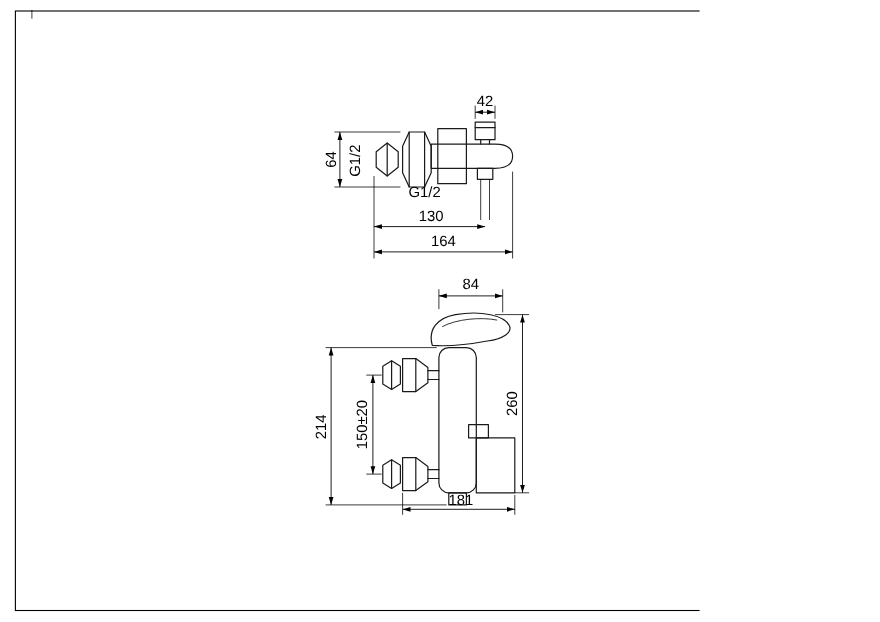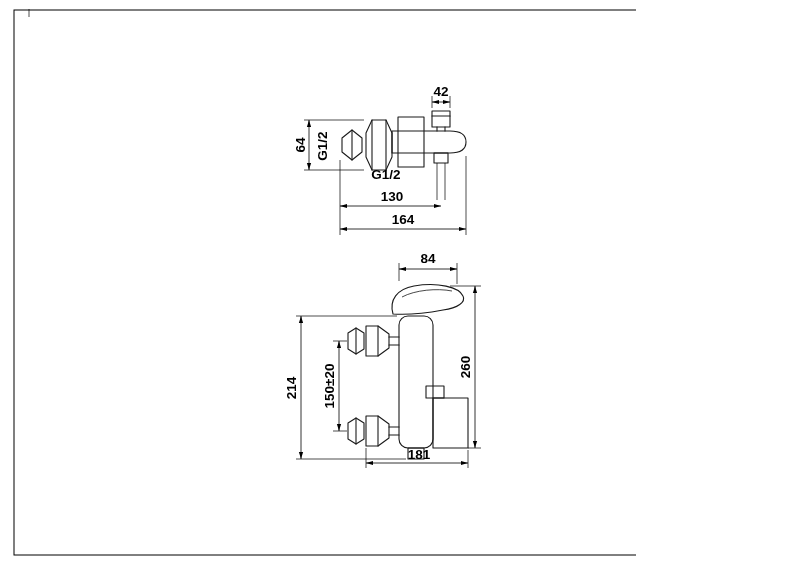--- a/index.html
+++ b/index.html
@@ -2,21 +2,20 @@
 <html><head>
 <meta charset="utf-8">
 <style>
   html,body{margin:0;padding:0;background:#ffffff;}
   #stage{
     position:relative;
     width:636px;height:565px;
     background:#ffffff;
     font-family:"Liberation Sans", sans-serif;
     overflow:hidden;
-    font-weight:bold;
   }
   svg{display:block}
   .draw{stroke:#1a1a1a;stroke-width:1.1;fill:none;stroke-linejoin:round;stroke-linecap:round;}
   .thin{stroke:#1a1a1a;stroke-width:0.8;fill:none;}
   .ext{stroke:#000000;stroke-width:0.7;fill:none;}
   .dim{stroke:#000000;stroke-width:0.8;fill:none;}
   .dimtext{
     font-family:"Liberation Sans", sans-serif;
     font-size:13.5px;
     fill:#000000;

